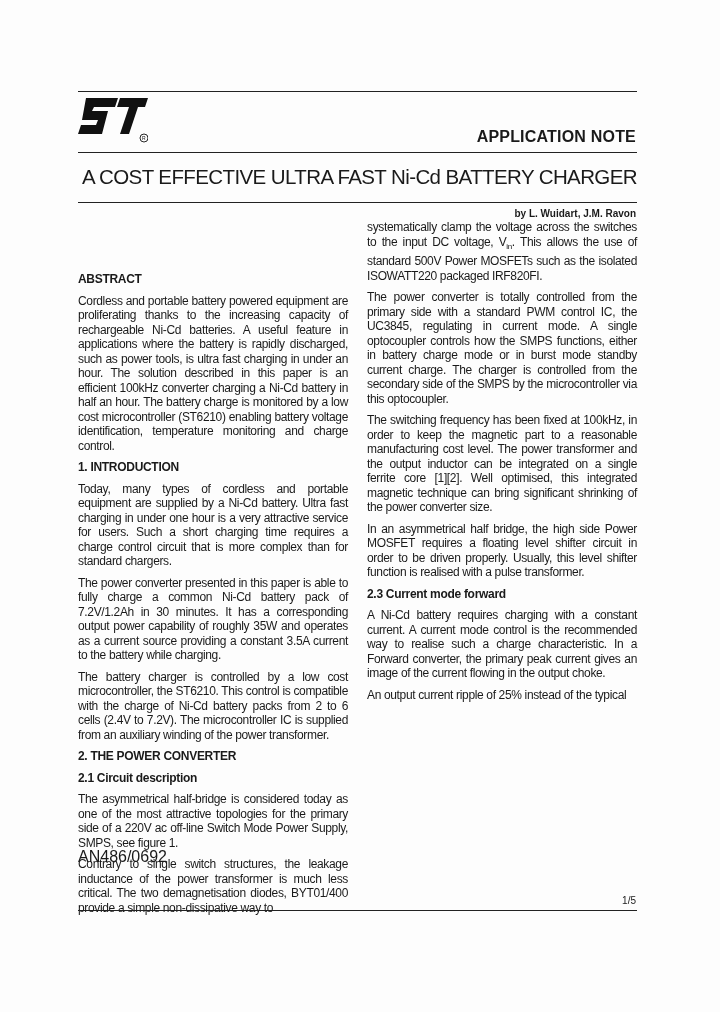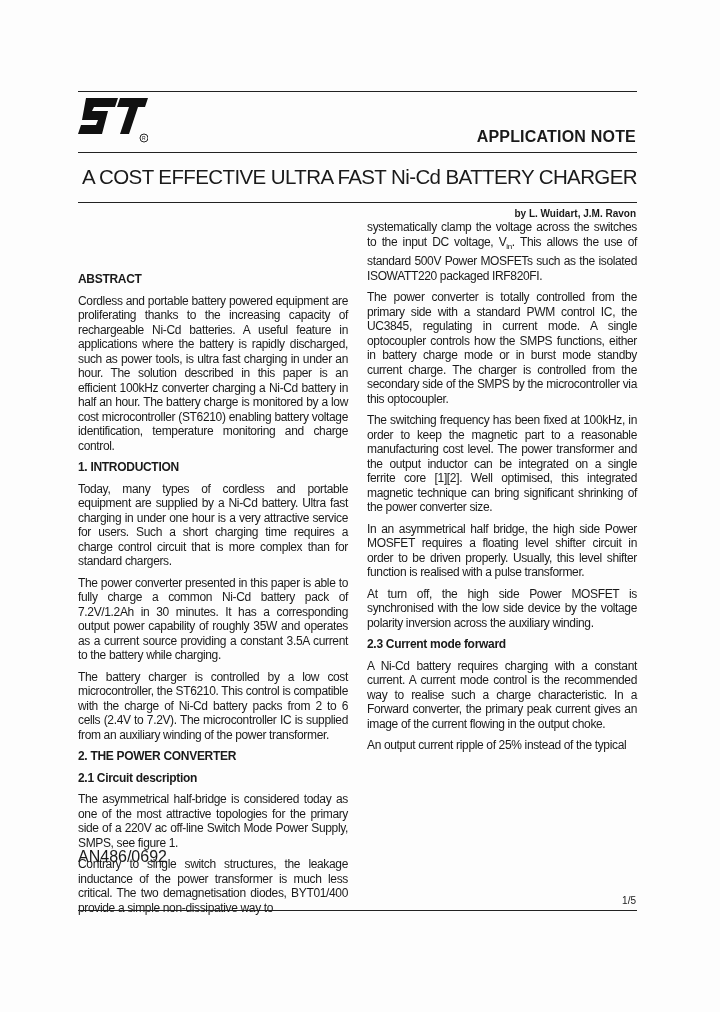--- a/index.html
+++ b/index.html
@@ -56,21 +56,20 @@
   <h3>2.1 Circuit description</h3>
   <p>The asymmetrical half-bridge is considered today as one of the most attractive topologies for the primary side of a 220V ac off-line Switch Mode Power Supply, SMPS, see figure 1.</p>
   <p>Contrary to single switch structures, the leakage inductance of the power transformer is much less critical. The two demagnetisation diodes, BYT01/400 provide a simple non-dissipative way to</p>
 </div>
 
 <div class="col right">
   <p><span>systematically clamp the voltage across the switches to the input DC voltage, V</span><sub style="font-size:8px;">in</sub><span>. This allows the use of standard 500V Power MOSFETs such as the isolated ISOWATT220 packaged IRF820FI.</span></p>
   <p>The power converter is totally controlled from the primary side with a standard PWM control IC, the UC3845, regulating in current mode. A single optocoupler controls how the SMPS functions, either in battery charge mode or in burst mode standby current charge. The charger is controlled from the secondary side of the SMPS by the microcontroller via this optocoupler.</p>
   <p>The switching frequency has been fixed at 100kHz, in order to keep the magnetic part to a reasonable manufacturing cost level. The power transformer and the output inductor can be integrated on a single ferrite core [1][2]. Well optimised, this integrated magnetic technique can bring significant shrinking of the power converter size.</p>
   <p>In an asymmetrical half bridge, the high side Power MOSFET requires a floating level shifter circuit in order to be driven properly. Usually, this level shifter function is realised with a pulse transformer.</p>
-  <p>At turn off, the high side Power MOSFET is synchronised with the low side device by the voltage polarity inversion across the auxiliary winding.</p>
   <h3>2.3 Current mode forward</h3>
   <p>A Ni-Cd battery requires charging with a constant current. A current mode control is the recommended way to realise such a charge characteristic. In a Forward converter, the primary peak current gives an image of the current flowing in the output choke.</p>
   <p>An output current ripple of 25% instead of the typical</p>
 </div>
 
 <div class="footer-left">AN486/0692</div>
 <div class="footer-right">1/5</div>
 <div class="rule" style="top:910px;"></div>
 
 </body></html>

